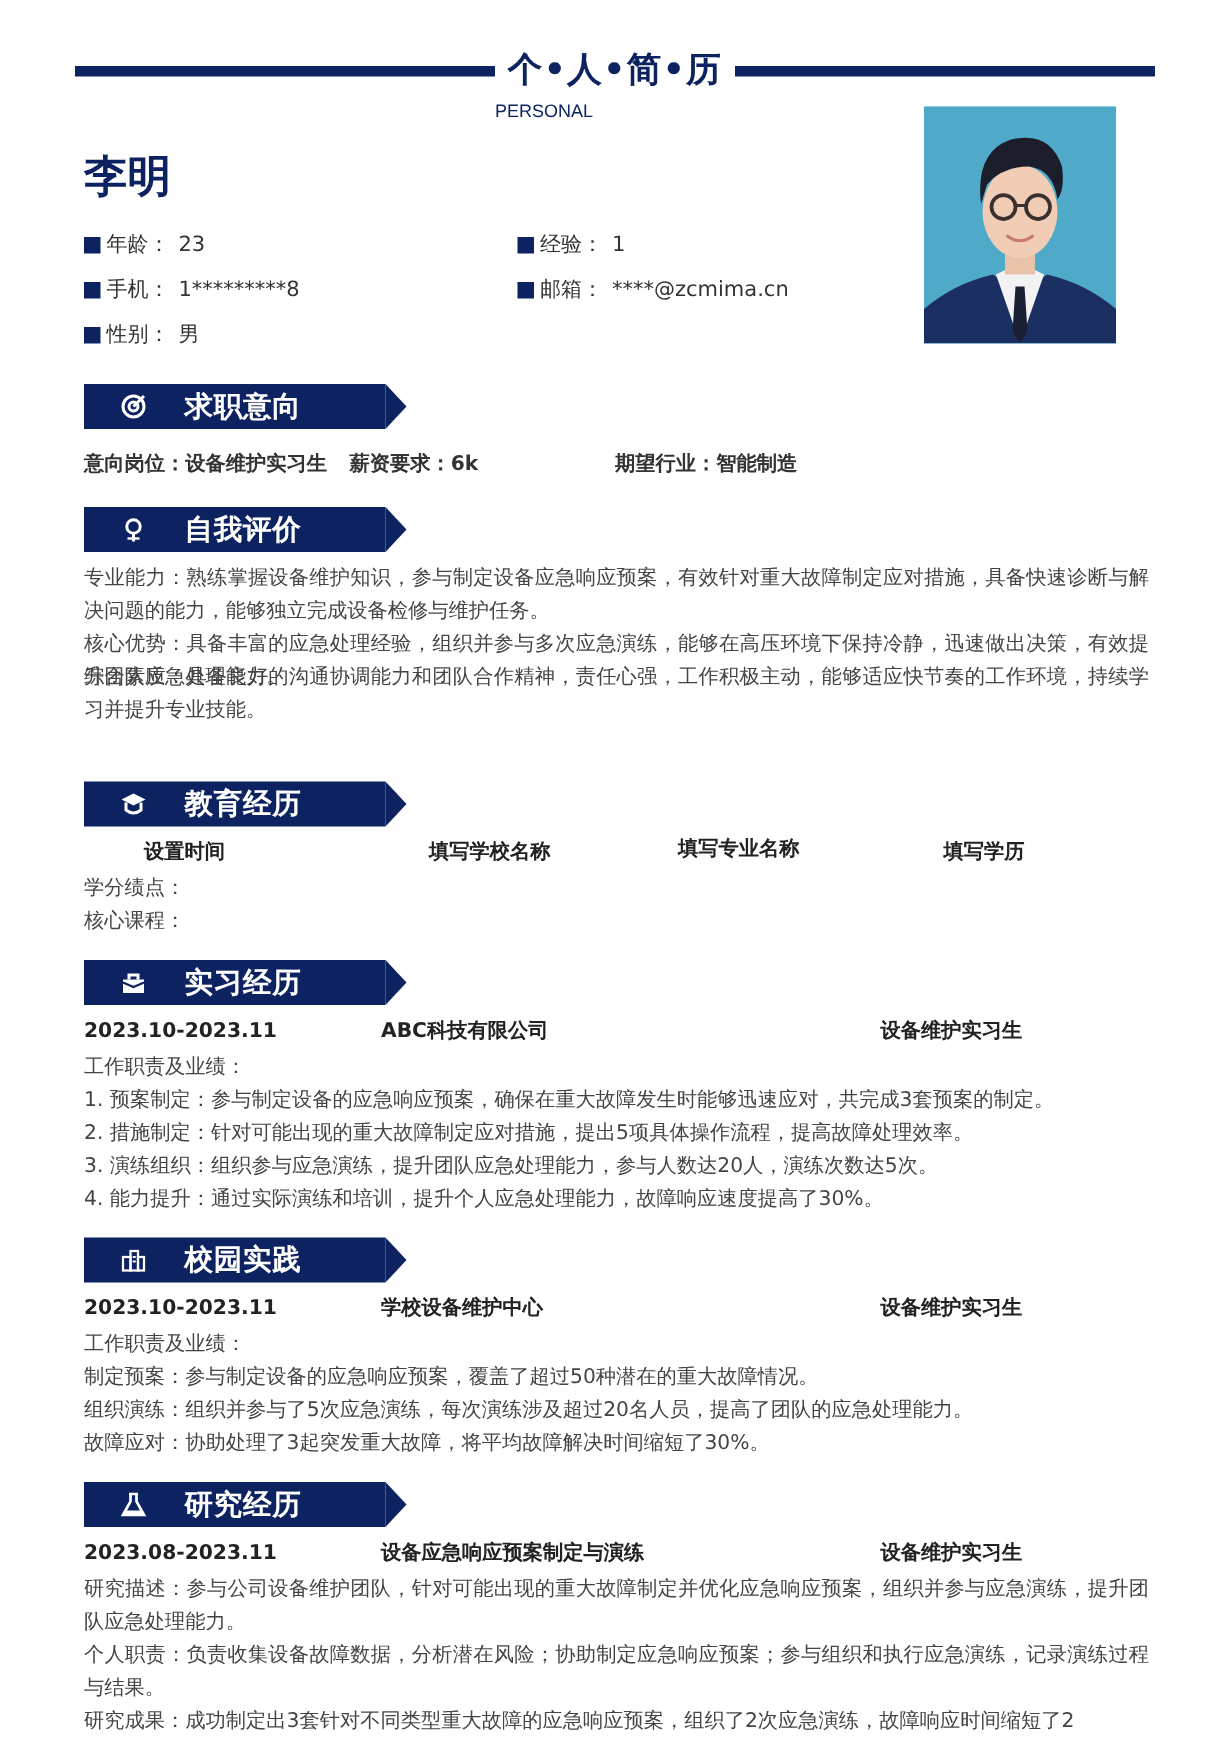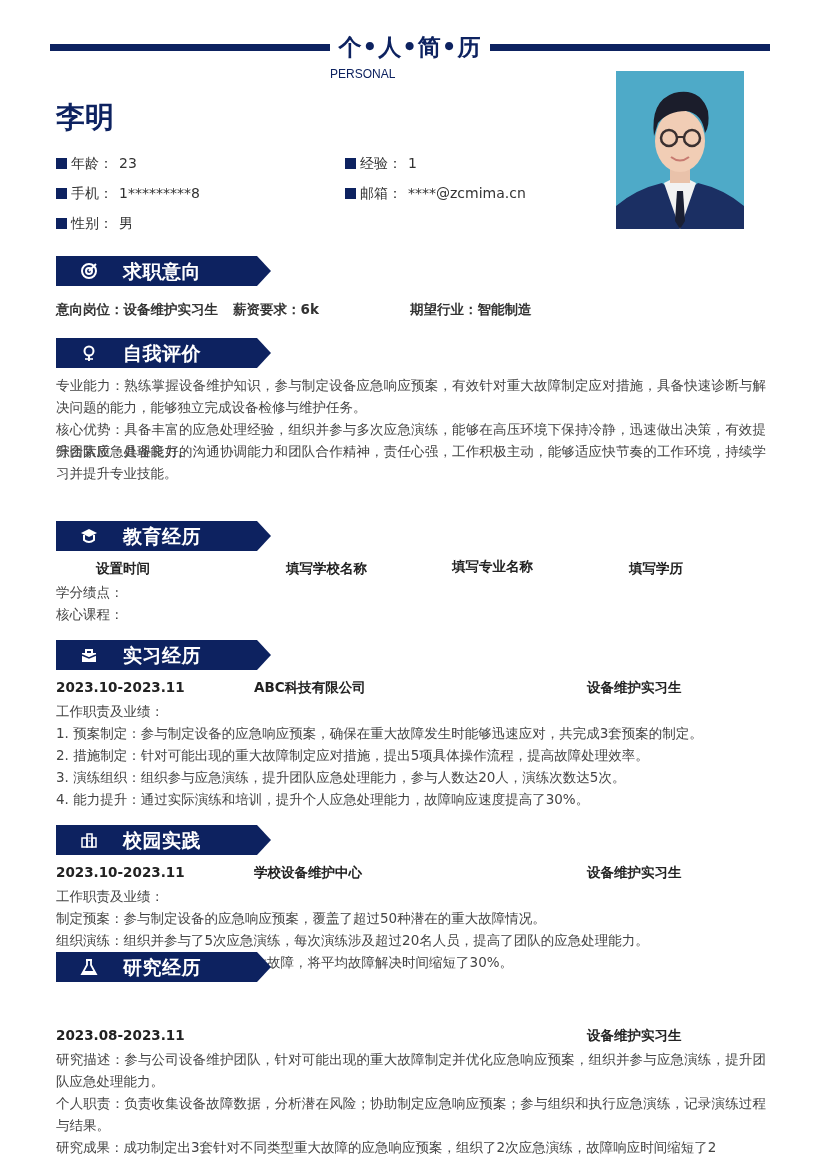--- a/index.html
+++ b/index.html
@@ -178,28 +178,29 @@
 <div class="row bold" style="top:861px;">
   <span style="left:0;">2023.10-2023.11</span>
   <span style="left:198px;text-align:center;">学校设备维护中心</span>
   <span style="left:531px;">设备维护实习生</span>
 </div>
 <div class="txt" style="top:885px;">工作职责及业绩：</div>
 <div class="txt" style="top:907px;">制定预案：参与制定设备的应急响应预案，覆盖了超过50种潜在的重大故障情况。</div>
 <div class="txt" style="top:929px;">组织演练：组织并参与了5次应急演练，每次演练涉及超过20名人员，提高了团队的应急处理能力。</div>
 <div class="txt" style="top:951px;">故障应对：协助处理了3起突发重大故障，将平均故障解决时间缩短了30%。</div>
 
-<div class="sec-head" style="top:952px;padding-left:36px;">
+<div class="sec-head" style="top:988px;padding-left:36px;">
   <div class="bar"></div>
   <div class="tip"></div>
   <svg class="ico" viewBox="0 0 18 18">
     <path d="M6 2 L12 2 M7 2 L7 7 L2 16 L16 16 L11 7 L11 2" fill="none" stroke="#fff" stroke-width="1.8"></path>
     <path d="M4 13 L14 13 L16 16 L2 16 Z" fill="#fff"></path>
   </svg>
   <div class="ttl">研究经历</div>
 </div>
 <div class="row bold" style="top:1024px;">
   <span style="left:0;">2023.08-2023.11</span>
+  <span style="left:198px;">设备应急响应预案制定与演练</span>
   <span style="left:531px;">设备维护实习生</span>
 </div>
 <div class="txt" style="top:1048px;">研究描述：参与公司设备维护团队，针对可能出现的重大故障制定并优化应急响应预案，组织并参与应急演练，提升团队应急处理能力。</div>
 <div class="txt" style="top:1092px;">个人职责：负责收集设备故障数据，分析潜在风险；协助制定应急响应预案；参与组织和执行应急演练，记录演练过程与结果。</div>
 <div class="txt" style="top:1136px;">研究成果：成功制定出3套针对不同类型重大故障的应急响应预案，组织了2次应急演练，故障响应时间缩短了2</div>
 
 </body></html>

